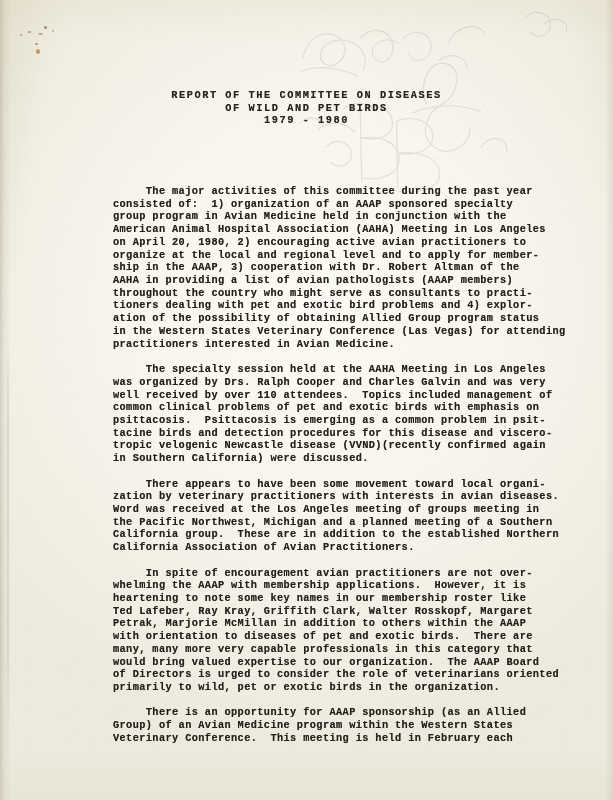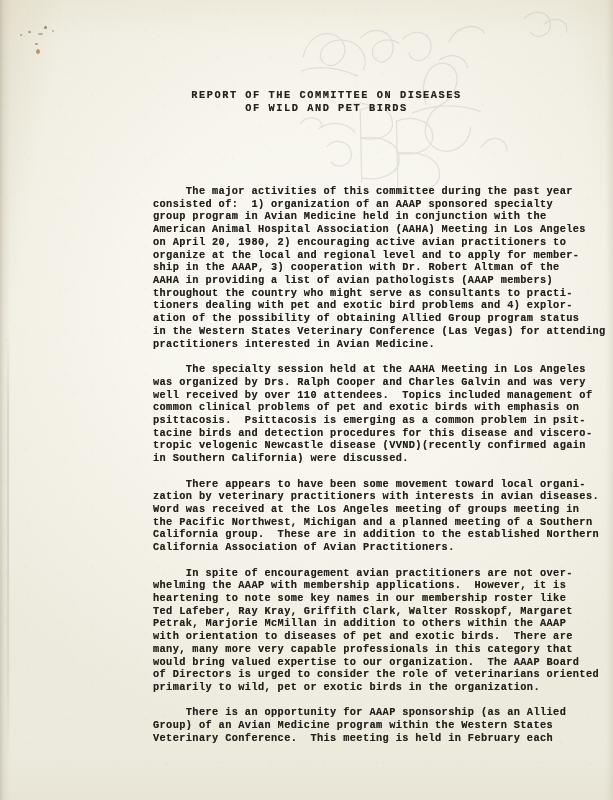--- a/index.html
+++ b/index.html
@@ -112,21 +112,21 @@
     text-align: center;
     color: #26231e;
     font-size: 10.3px;
     line-height: 27px;
     letter-spacing: 1.55px;
     white-space: pre;
     font-weight: 700;
     text-shadow: 0 0 0.55px rgba(40,36,30,0.55);
   }
   .body-block { top: 185px; }
-  .line { height: 12.72px; padding-left: 40px; }
+  .line { height: 12.72px; }
   .line.blank { height: 12.72px; }
 </style>
 </head>
 <body>
 
 <div id="page">
 
   <div class="paper-base"></div>
   <div class="paper-warm"></div>
 
@@ -164,17 +164,17 @@
   <div id="specks">
       <div class="speck" style="left: 28px; top: 31px; width: 3px; height: 2px; background: rgb(141, 122, 94); opacity: 0.75;"></div>
       <div class="speck" style="left: 38px; top: 33px; width: 5px; height: 2px; background: rgb(160, 144, 113); opacity: 0.75;"></div>
       <div class="speck" style="left: 44px; top: 26px; width: 3px; height: 3px; background: rgb(124, 106, 78); opacity: 0.75;"></div>
       <div class="speck" style="left: 35px; top: 43px; width: 3px; height: 2px; background: rgb(138, 120, 87); opacity: 0.75;"></div>
       <div class="speck" style="left: 36px; top: 49px; width: 4px; height: 5px; background: rgb(181, 121, 58); opacity: 0.75;"></div>
       <div class="speck" style="left: 20px; top: 34px; width: 2px; height: 2px; background: rgb(156, 140, 109); opacity: 0.75;"></div>
       <div class="speck" style="left: 52px; top: 30px; width: 2px; height: 2px; background: rgb(165, 149, 122); opacity: 0.75;"></div>
     </div>
 
-  <div class="title-block" id="title-block"><div class="line">REPORT OF THE COMMITTEE ON DISEASES</div><div class="line">OF WILD AND PET BIRDS</div></div>
+  <div class="title-block" id="title-block"><div class="line">REPORT OF THE COMMITTEE ON DISEASES</div><div class="line">OF WILD AND PET BIRDS</div><div class="line">1979 - 1980</div></div>
 
   <div class="typed body-block" id="body-block"><div class="line">     The major activities of this committee during the past year</div><div class="line">consisted of:  1) organization of an AAAP sponsored specialty</div><div class="line">group program in Avian Medicine held in conjunction with the</div><div class="line">American Animal Hospital Association (AAHA) Meeting in Los Angeles</div><div class="line">on April 20, 1980, 2) encouraging active avian practitioners to</div><div class="line">organize at the local and regional level and to apply for member-</div><div class="line">ship in the AAAP, 3) cooperation with Dr. Robert Altman of the</div><div class="line">AAHA in providing a list of avian pathologists (AAAP members)</div><div class="line">throughout the country who might serve as consultants to practi-</div><div class="line">tioners dealing with pet and exotic bird problems and 4) explor-</div><div class="line">ation of the possibility of obtaining Allied Group program status</div><div class="line">in the Western States Veterinary Conference (Las Vegas) for attending</div><div class="line">practitioners interested in Avian Medicine.</div><div class="line blank">&nbsp;</div><div class="line">     The specialty session held at the AAHA Meeting in Los Angeles</div><div class="line">was organized by Drs. Ralph Cooper and Charles Galvin and was very</div><div class="line">well received by over 110 attendees.  Topics included management of</div><div class="line">common clinical problems of pet and exotic birds with emphasis on</div><div class="line">psittacosis.  Psittacosis is emerging as a common problem in psit-</div><div class="line">tacine birds and detection procedures for this disease and viscero-</div><div class="line">tropic velogenic Newcastle disease (VVND)(recently confirmed again</div><div class="line">in Southern California) were discussed.</div><div class="line blank">&nbsp;</div><div class="line">     There appears to have been some movement toward local organi-</div><div class="line">zation by veterinary practitioners with interests in avian diseases.</div><div class="line">Word was received at the Los Angeles meeting of groups meeting in</div><div class="line">the Pacific Northwest, Michigan and a planned meeting of a Southern</div><div class="line">California group.  These are in addition to the established Northern</div><div class="line">California Association of Avian Practitioners.</div><div class="line blank">&nbsp;</div><div class="line">     In spite of encouragement avian practitioners are not over-</div><div class="line">whelming the AAAP with membership applications.  However, it is</div><div class="line">heartening to note some key names in our membership roster like</div><div class="line">Ted Lafeber, Ray Kray, Griffith Clark, Walter Rosskopf, Margaret</div><div class="line">Petrak, Marjorie McMillan in addition to others within the AAAP</div><div class="line">with orientation to diseases of pet and exotic birds.  There are</div><div class="line">many, many more very capable professionals in this category that</div><div class="line">would bring valued expertise to our organization.  The AAAP Board</div><div class="line">of Directors is urged to consider the role of veterinarians oriented</div><div class="line">primarily to wild, pet or exotic birds in the organization.</div><div class="line blank">&nbsp;</div><div class="line">     There is an opportunity for AAAP sponsorship (as an Allied</div><div class="line">Group) of an Avian Medicine program within the Western States</div><div class="line">Veterinary Conference.  This meeting is held in February each</div></div>
 
 </div>
 
 </body></html>

